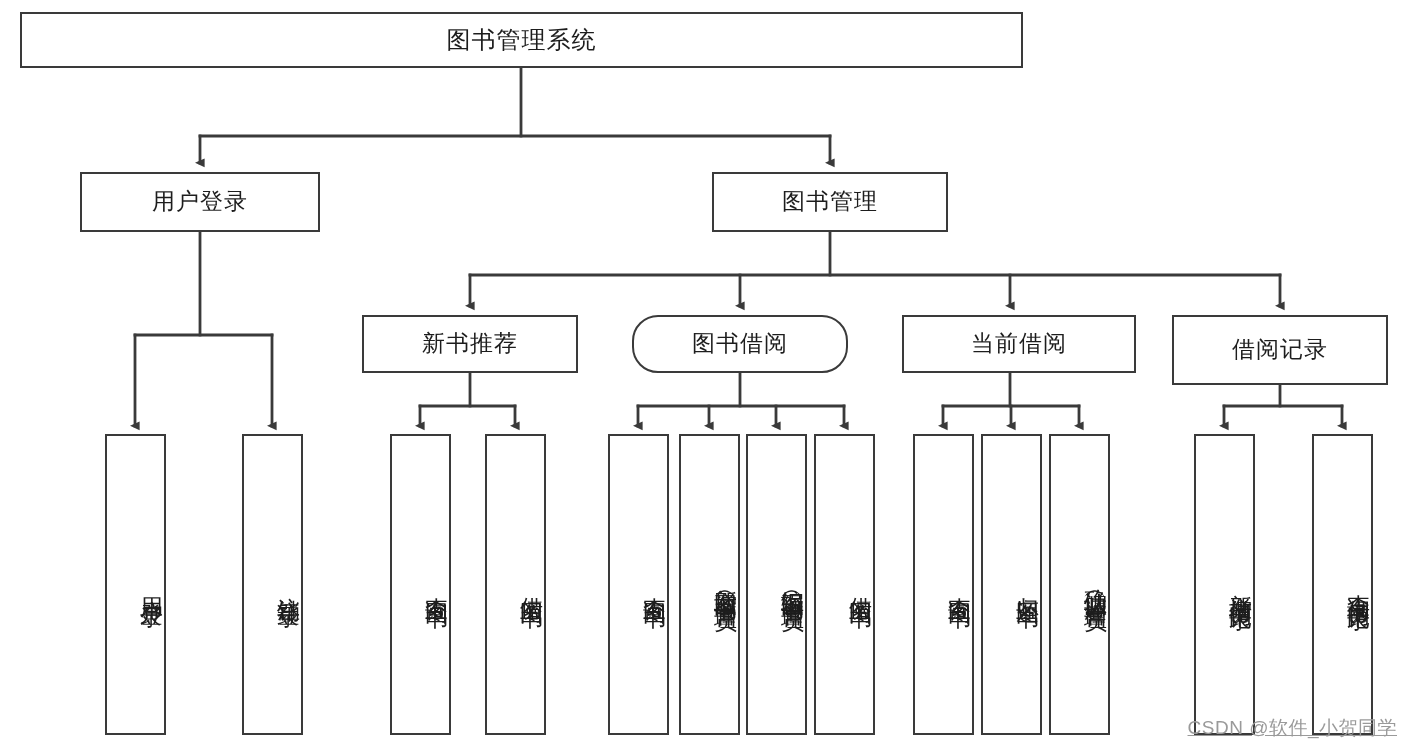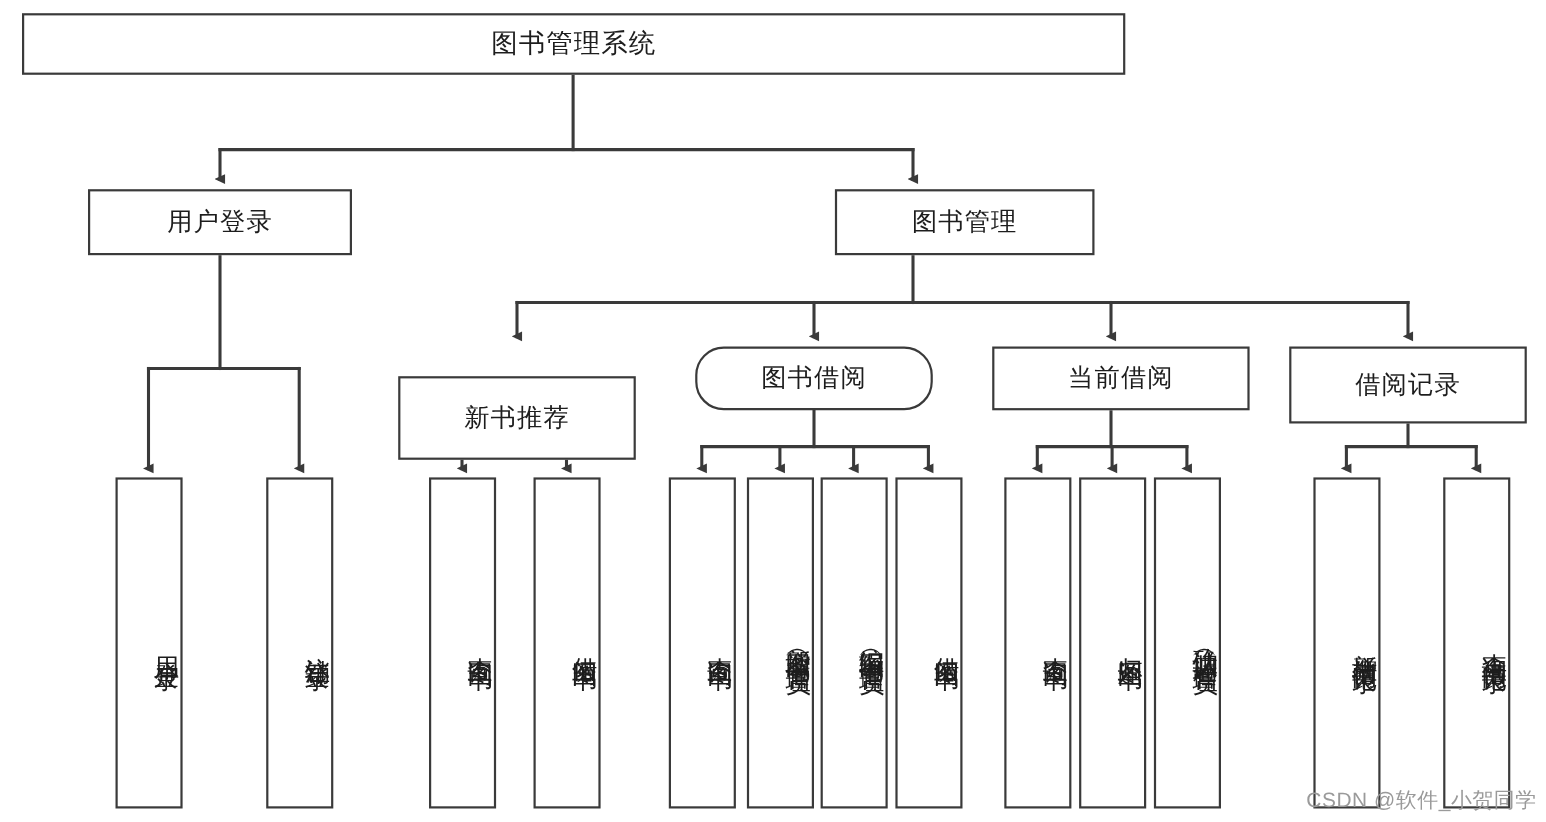--- a/index.html
+++ b/index.html
@@ -64,20 +64,21 @@
   }
   #watermark {
     position: absolute;
     right: 8px;
     bottom: 6px;
     font-size: 19px;
     color: #9a9a9a;
     letter-spacing: 0.5px;
     white-space: nowrap;
     z-index: 3;
+    text-decoration: underline;
   }
 </style>
 </head>
 <body>
 
 <div id="canvas">
 
   <svg id="edges" viewBox="0 0 1405 747" width="1405" height="747" aria-hidden="true">
     <defs>
       <marker id="arrow" markerWidth="10" markerHeight="10" refX="5.2" refY="5" orient="auto" markerUnits="userSpaceOnUse">
@@ -131,25 +132,25 @@
   </svg>
 
   <div class="node horiz root" style="left:20px; top:12px; width:1003px; height:56px;">
     <span>图书管理系统</span>
   </div>
 
   <div class="node horiz" style="left:80px; top:172px; width:240px; height:60px;">
     <span>用户登录</span>
   </div>
 
-  <div class="node horiz" style="left:712px; top:172px; width:236px; height:60px;margin-left:47px;">
+  <div class="node horiz" style="left:712px; top:172px; width:236px; height:60px;">
     <span>图书管理</span>
   </div>
 
-  <div class="node horiz" style="left:362px; top:315px; width:216px; height:76px;margin-top:27px;">
+  <div class="node horiz" style="left:362px; top:315px; width:216px; height:58px;">
     <span>新书推荐</span>
   </div>
 
   <div class="node horiz" style="left:632px; top:315px; width:216px; height:58px;border-radius:26px;">
     <span>图书借阅</span>
   </div>
 
   <div class="node horiz" style="left:902px; top:315px; width:234px; height:58px;">
     <span>当前借阅</span>
   </div>

